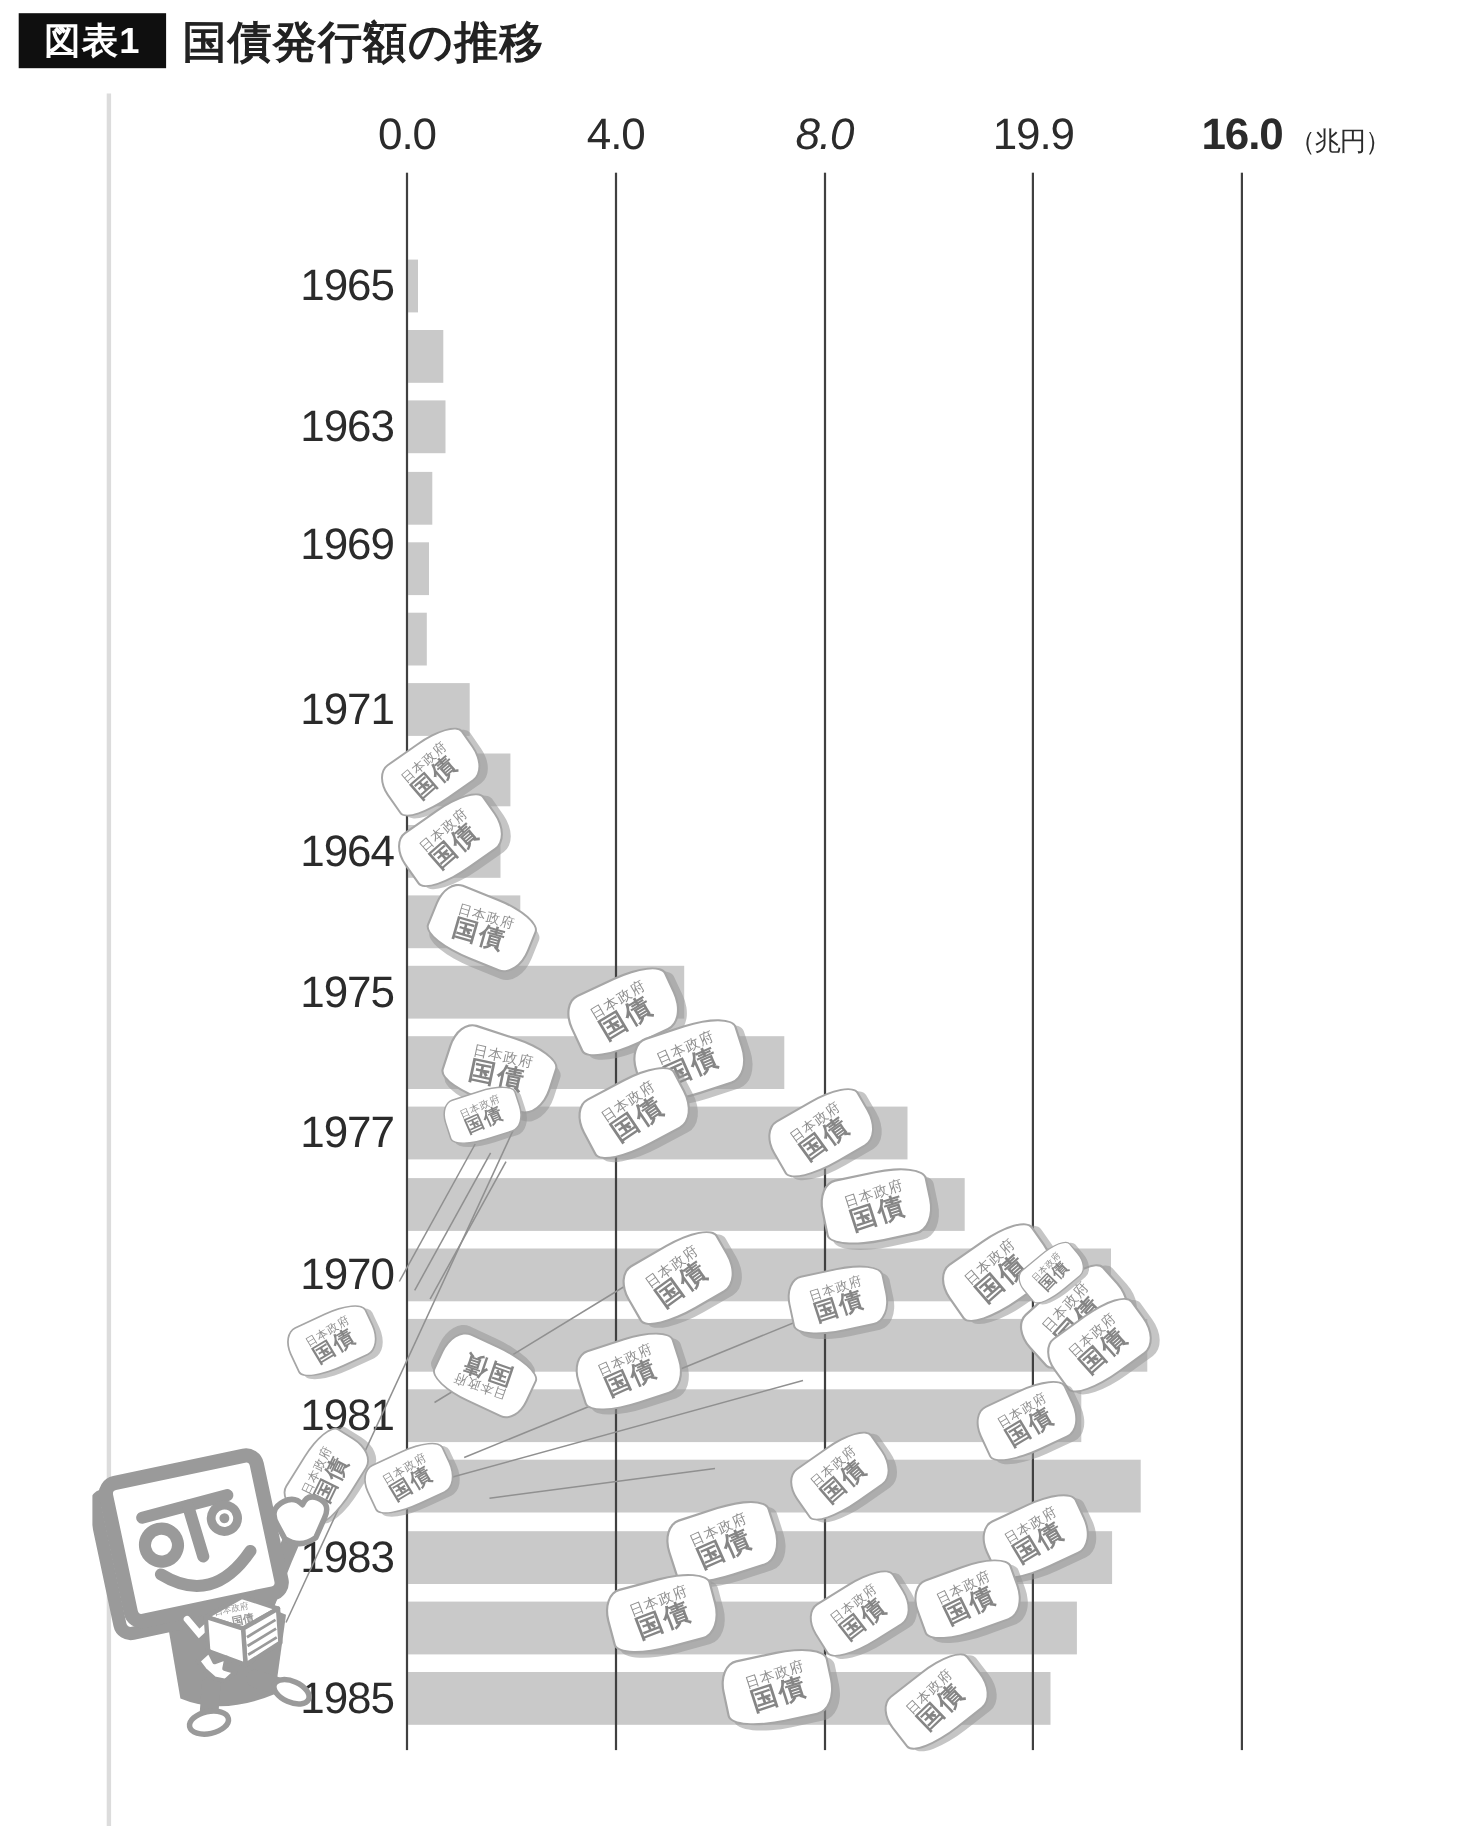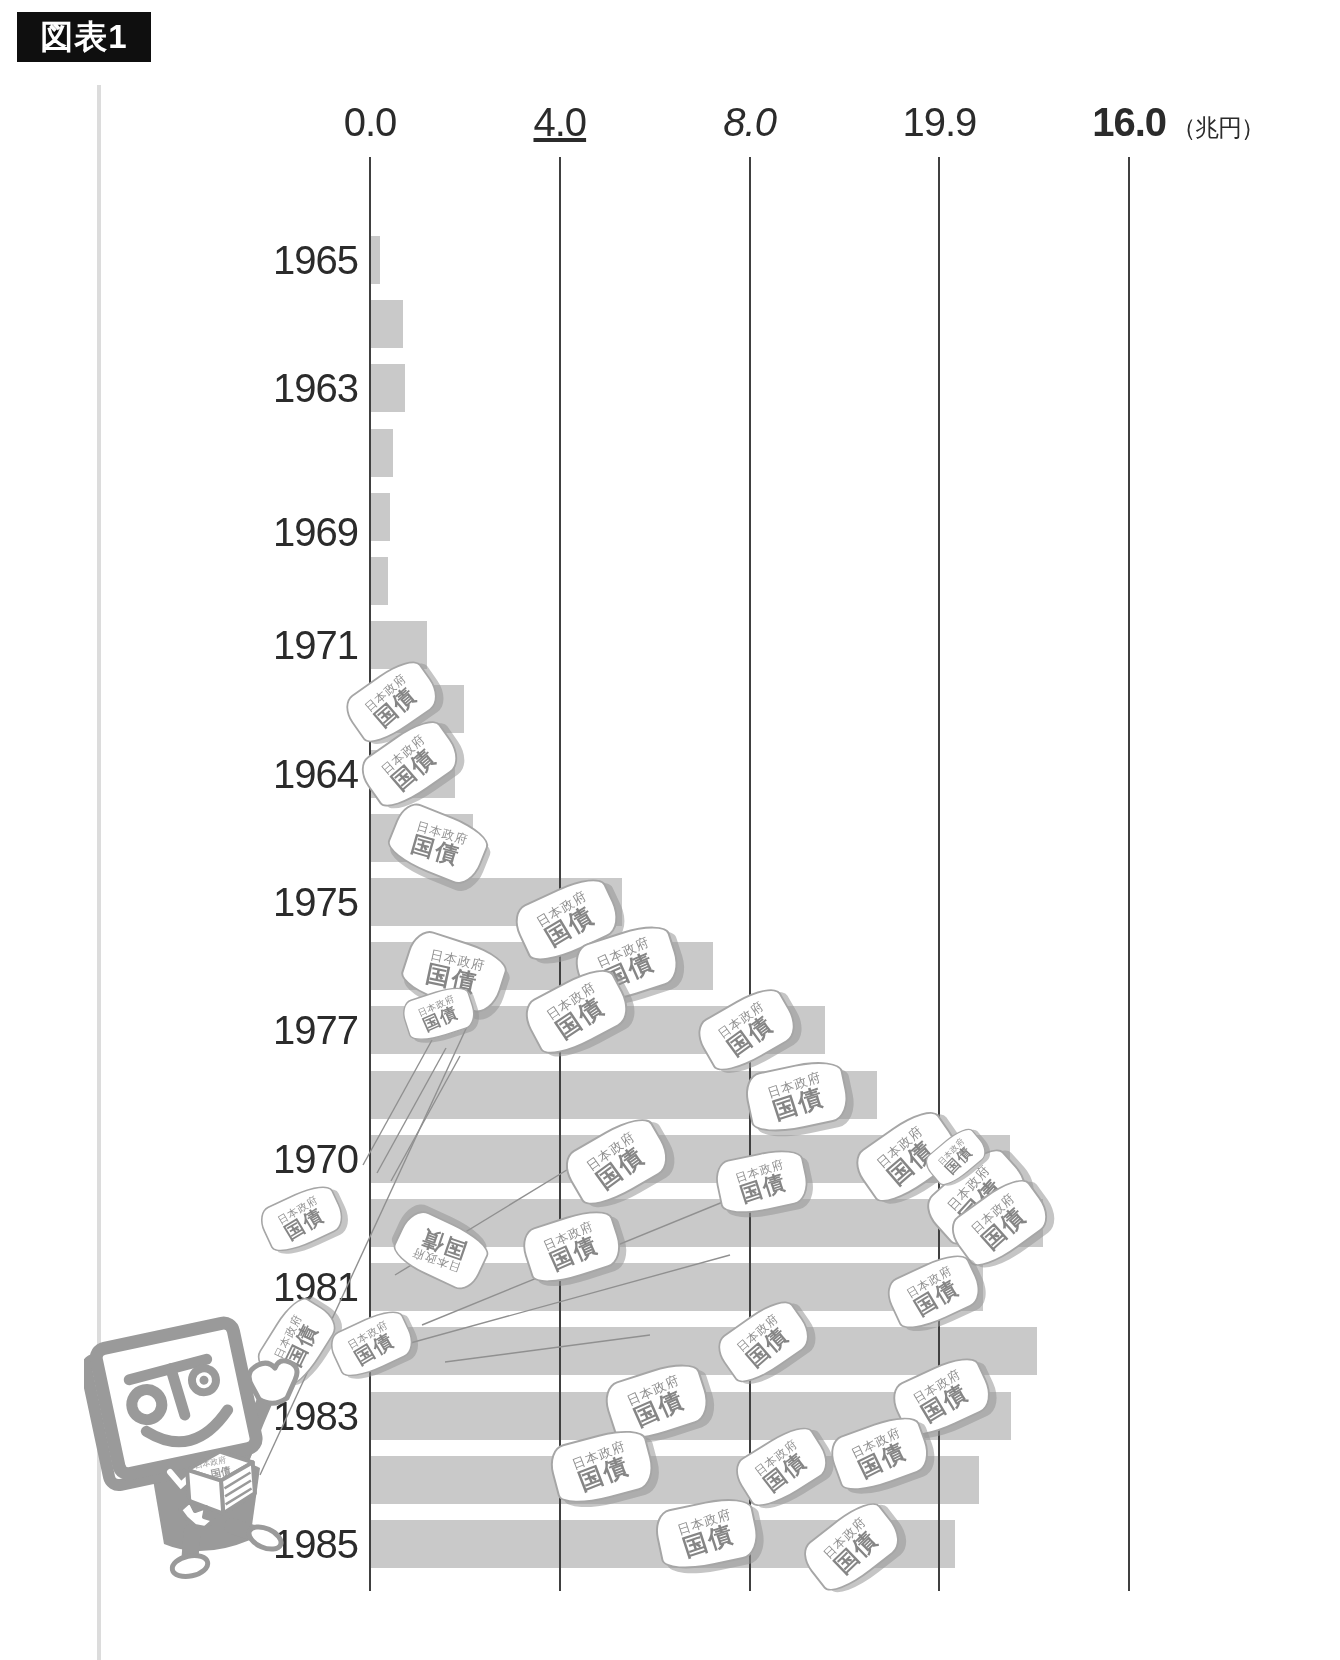--- a/index.html
+++ b/index.html
@@ -39,27 +39,30 @@
 </style>
 </head>
 <body>
 
 <div id="stage">
   <div class="page-rule"></div>
 
   <div class="fig-badge">
     <span>図表1</span>
   </div>
+  <div class="fig-title">
+    <span>国債発行額の推移</span>
+  </div>
 
   <div id="chart">
     <div id="grid-layer">
         <div class="gridline" style="left: 369px; top: 157px; height: 1434px;"></div>
         <div class="tick-label" style="left: 300px; top: 100px;">0.0</div>
         <div class="gridline" style="left: 558.8px; top: 157px; height: 1434px;"></div>
-        <div class="tick-label" style="left: 489.8px; top: 100px; text-decoration: underline;">4.0</div>
+        <div class="tick-label" style="left: 489.8px; top: 100px;">4.0</div>
         <div class="gridline" style="left: 748.6px; top: 157px; height: 1434px;"></div>
         <div class="tick-label" style="left: 679.6px; top: 100px; font-style: italic;">8.0</div>
         <div class="gridline" style="left: 938.4px; top: 157px; height: 1434px;"></div>
         <div class="tick-label" style="left: 869.4px; top: 100px;">19.9</div>
         <div class="gridline" style="left: 1128.2px; top: 157px; height: 1434px;"></div>
         <div class="tick-label" style="left: 1059.2px; top: 100px; font-weight: bold;">16.0</div>
       </div>
     <div id="bar-layer">
         <div class="bar" style="left: 371px; top: 236px; width: 9.49px;"></div>
         <div class="bar" style="left: 371px; top: 300.2px; width: 31.7915px;"></div>
@@ -79,21 +82,21 @@
         <div class="bar" style="left: 371px; top: 1199px; width: 672.366px;"></div>
         <div class="bar" style="left: 371px; top: 1263.2px; width: 612.105px;"></div>
         <div class="bar" style="left: 371px; top: 1327.4px; width: 666.198px;"></div>
         <div class="bar" style="left: 371px; top: 1391.6px; width: 640.101px;"></div>
         <div class="bar" style="left: 371px; top: 1455.8px; width: 608.309px;"></div>
         <div class="bar" style="left: 371px; top: 1520px; width: 584.11px;"></div>
       </div>
     <div id="label-layer">
         <div class="year-label" style="left: 158px; top: 238px;">1965</div>
         <div class="year-label" style="left: 158px; top: 366.4px;">1963</div>
-        <div class="year-label" style="left: 158px; top: 510px;">1969</div>
+        <div class="year-label" style="left: 158px; top: 473px;">1969</div>
         <div class="year-label" style="left: 158px; top: 623.2px;">1971</div>
         <div class="year-label" style="left: 158px; top: 751.6px;">1964</div>
         <div class="year-label" style="left: 158px; top: 880px;">1975</div>
         <div class="year-label" style="left: 158px; top: 1008.4px;">1977</div>
         <div class="year-label" style="left: 158px; top: 1136.8px;">1970</div>
         <div class="year-label" style="left: 158px; top: 1265.2px;">1981</div>
         <div class="year-label" style="left: 158px; top: 1393.6px;">1983</div>
         <div class="year-label" style="left: 158px; top: 1522px;">1985</div>
       </div>
     <div class="unit-label">（兆円）</div>

